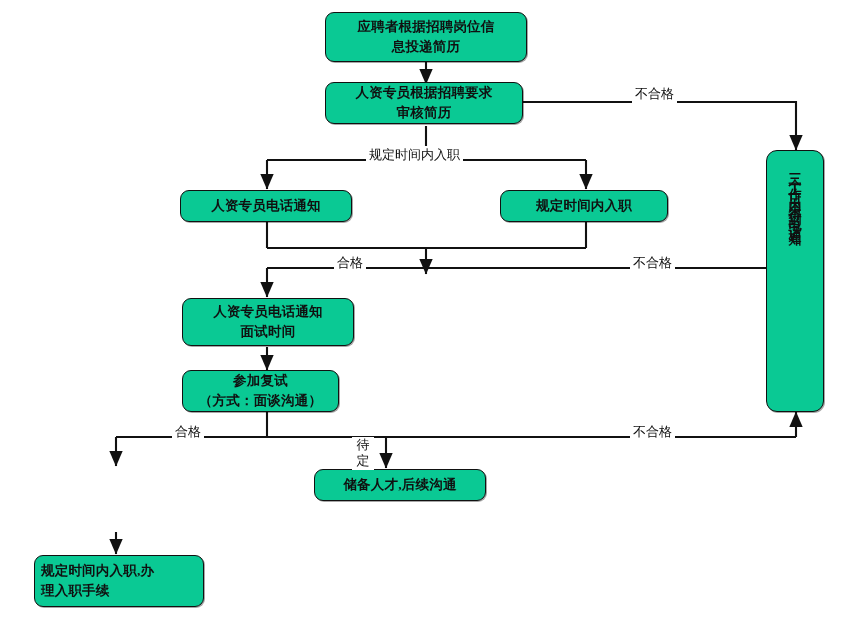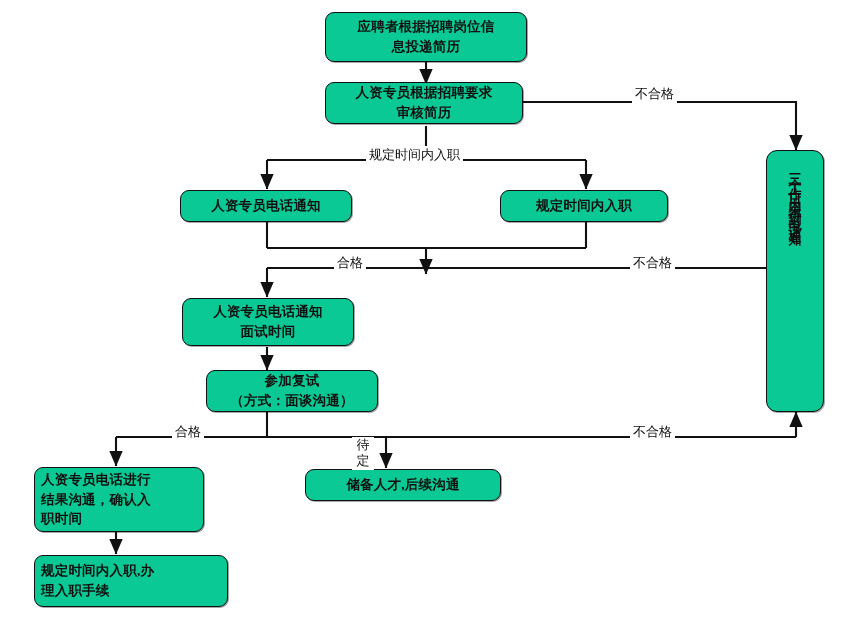--- a/index.html
+++ b/index.html
@@ -121,37 +121,32 @@
 
   <div class="node" style="left:500px;top:190px;width:168px;height:32px;">
     <span class="txt">规定时间内入职</span>
   </div>
 
   <div class="node" style="left:182px;top:298px;width:172px;height:48px;font-family:Liberation Serif, serif;">
     <span class="txt">人资专员电话通知
 面试时间</span>
   </div>
 
-  <div class="node" style="left:182px;top:370px;width:172px;height:42px;margin-left:24px;">
+  <div class="node" style="left:182px;top:370px;width:157px;height:42px;">
     <span class="txt">参加复试
 （方式：面谈沟通）</span>
   </div>
 
-  <div class="node left-align" style="left:34px;top:467px;width:170px;height:65px;">
-    <span class="txt">人资专员电话进行
-结果沟通，确认入
-职时间</span>
-  </div>
 
-  <div class="node left-align" style="left:34px;top:555px;width:194px;height:52px;">
+  <div class="node left-align" style="left:34px;top:555px;width:170px;height:52px;">
     <span class="txt">规定时间内入职,办
 理入职手续</span>
   </div>
 
-  <div class="node" style="left:305px;top:469px;width:196px;height:32px;">
+  <div class="node" style="left:314px;top:469px;width:172px;height:32px;">
     <span class="txt">储备人才,后续沟通</span>
   </div>
 
   <div class="node vertical" style="left:766px;top:150px;width:58px;height:262px;">
     <span class="txt">三个工作日内未得到电话通知</span>
   </div>
 
   <div class="edge-label" style="left:632px;top:85px;">不合格</div>
 
   <div class="edge-label" style="left:366px;top:146px;">规定时间内入职</div>

